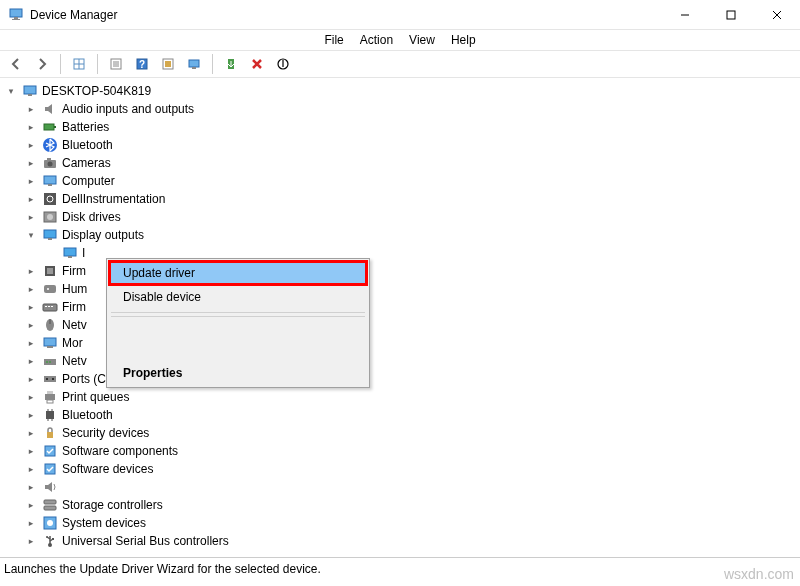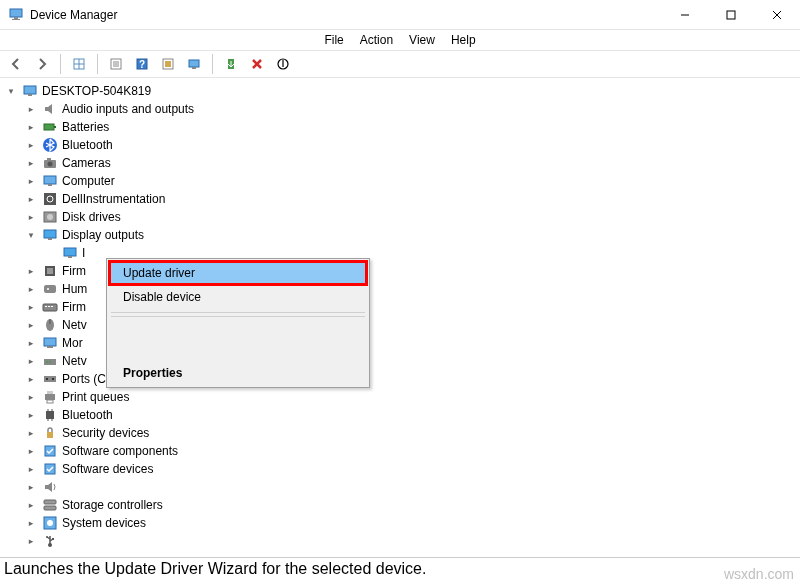--- a/index.html
+++ b/index.html
@@ -29,21 +29,21 @@
     .cat-row { padding-left: 24px; }
     .leaf-row { padding-left: 44px; }
     
     .context-menu { position: absolute; top: 180px; left: 106px; width: 264px; background: #f0f0f0; border: 1px solid #a0a0a0; box-shadow: 2px 2px 3px rgba(0,0,0,0.2); z-index: 100; padding: 2px; }
     .ctx-item { height: 24px; display: flex; align-items: center; padding-left: 14px; font-size: 12px; cursor: default; }
     .ctx-item.highlighted { background: #90c8f6; }
     .ctx-item.outlined { outline: 3px solid #ff0000; outline-offset: -2px; }
     .ctx-sep { height: 1px; background: #d0d0d0; margin: 3px 2px; }
     .ctx-item.bold { font-weight: bold; margin-top: 44px; }
     
-    .statusbar { height: 22px; display: flex; align-items: center; padding: 0 4px; font-size: 16px; }
+    .statusbar { height: 22px; display: flex; align-items: center; padding: 0 4px; font-size: 12px; }
     
     .watermark { position: absolute; bottom: 4px; right: 6px; font-size: 14px; color: #c0c0c0; z-index: 200; }
     
     
     .ico { width: 16px; height: 16px; }
     .ico-sm { width: 14px; height: 14px; }
   </style>
 </head>
 <body>
 
@@ -413,20 +413,21 @@
           <span class="expander">▸</span>
           <span class="node-icon">
             <svg class="ico" viewBox="0 0 16 16">
               <circle cx="8" cy="12" r="2" fill="#555"></circle>
               <line x1="8" y1="3" x2="8" y2="12" stroke="#555" stroke-width="1.5"></line>
               <path d="M8 6 L5 4 M8 8 L11 6" stroke="#555" stroke-width="1.5"></path>
               <circle cx="5" cy="4" r="1" fill="#555"></circle>
               <rect x="10" y="5" width="2" height="2" fill="#555"></rect>
             </svg>
           </span>
+          <span class="node-label">Universal Serial Bus controllers</span>
         </div>
       </div>
   </div>
 
   <div class="context-menu">
     <div class="ctx-item highlighted outlined">Update driver</div>
     <div class="ctx-item">Disable device</div>
     <div class="ctx-sep"></div>
     <div class="ctx-sep"></div>
     <div class="ctx-item bold">Properties</div>

